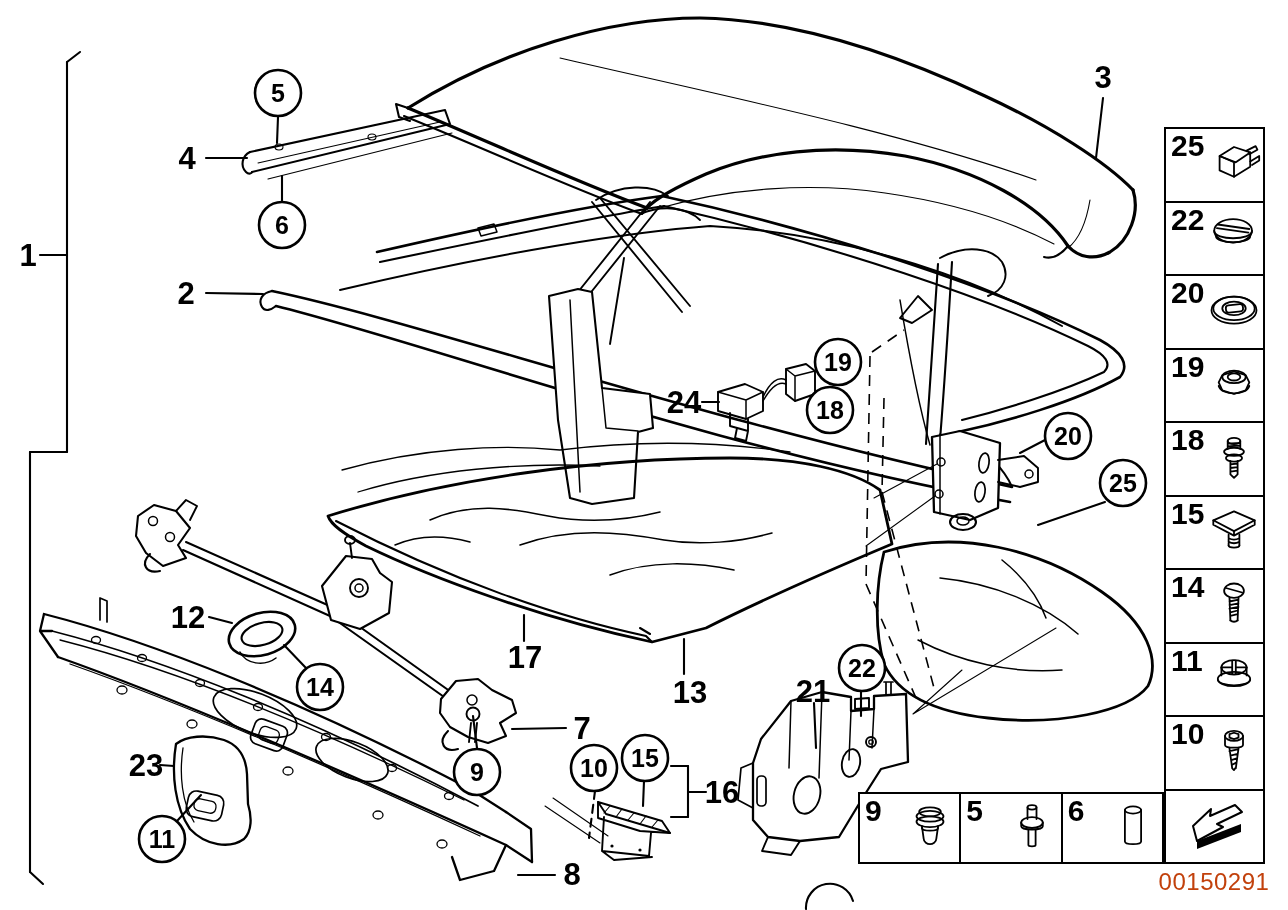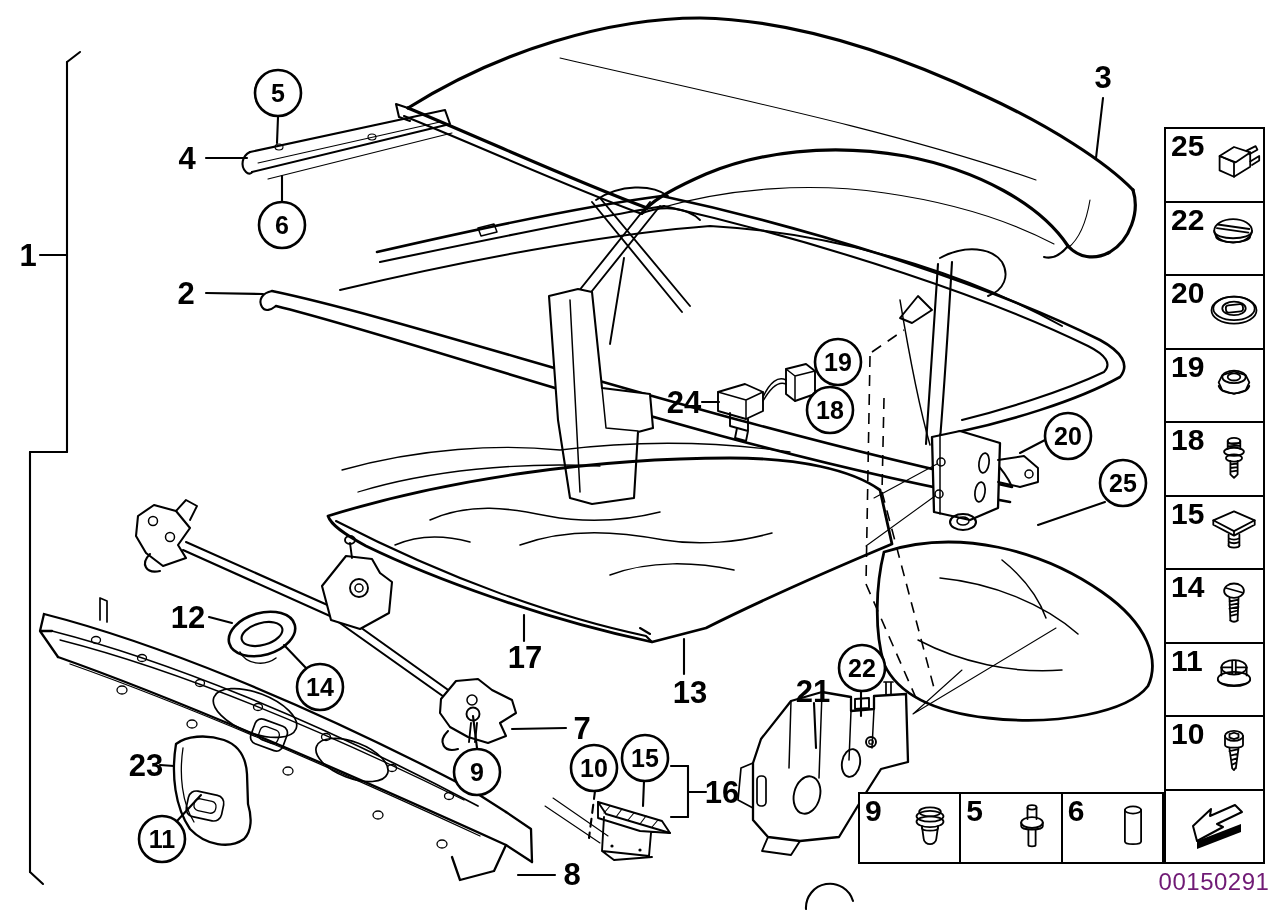--- a/index.html
+++ b/index.html
@@ -28,21 +28,21 @@
   #bottomrow{position:absolute;left:858px;top:792px;width:306px;height:72px;display:flex;}
   .br-cell{position:relative;flex:1;border:2px solid #000;margin-left:-2px;background:#fff;}
   .br-cell:first-child{margin-left:0;}
   .cell-num{position:absolute;left:5px;top:2px;font-weight:bold;font-size:30px;line-height:1;color:#000;}
   .cell-icon{position:absolute;right:2px;top:50%;transform:translateY(-50%);}
   .cell-icon.center{right:auto;left:50%;transform:translate(-50%,-50%);}
   .icon-art{fill:none;stroke:#000;stroke-width:2;stroke-linecap:round;stroke-linejoin:round;}
   .icon-fill{fill:#000;stroke:none;}
   .icon-w{fill:#fff;stroke:#000;stroke-width:2;stroke-linejoin:round;}
   .docnum{position:absolute;left:1158px;top:868px;width:112px;text-align:center;
-          font-size:24px;font-weight:400;letter-spacing:.5px;color:#701a75;}
+          font-size:24px;font-weight:400;letter-spacing:.5px;color:#c2410c;}
 </style>
 </head>
 <body>
 
 <div class="stage">
 
   <svg id="art" width="1288" height="910" viewBox="0 0 1288 910">
 
     <g>
       <path class="s3" d="M408,108 C500,50 610,18 700,18 C800,20 900,56 985,96 C1050,126 1106,162 1133,190"></path>

